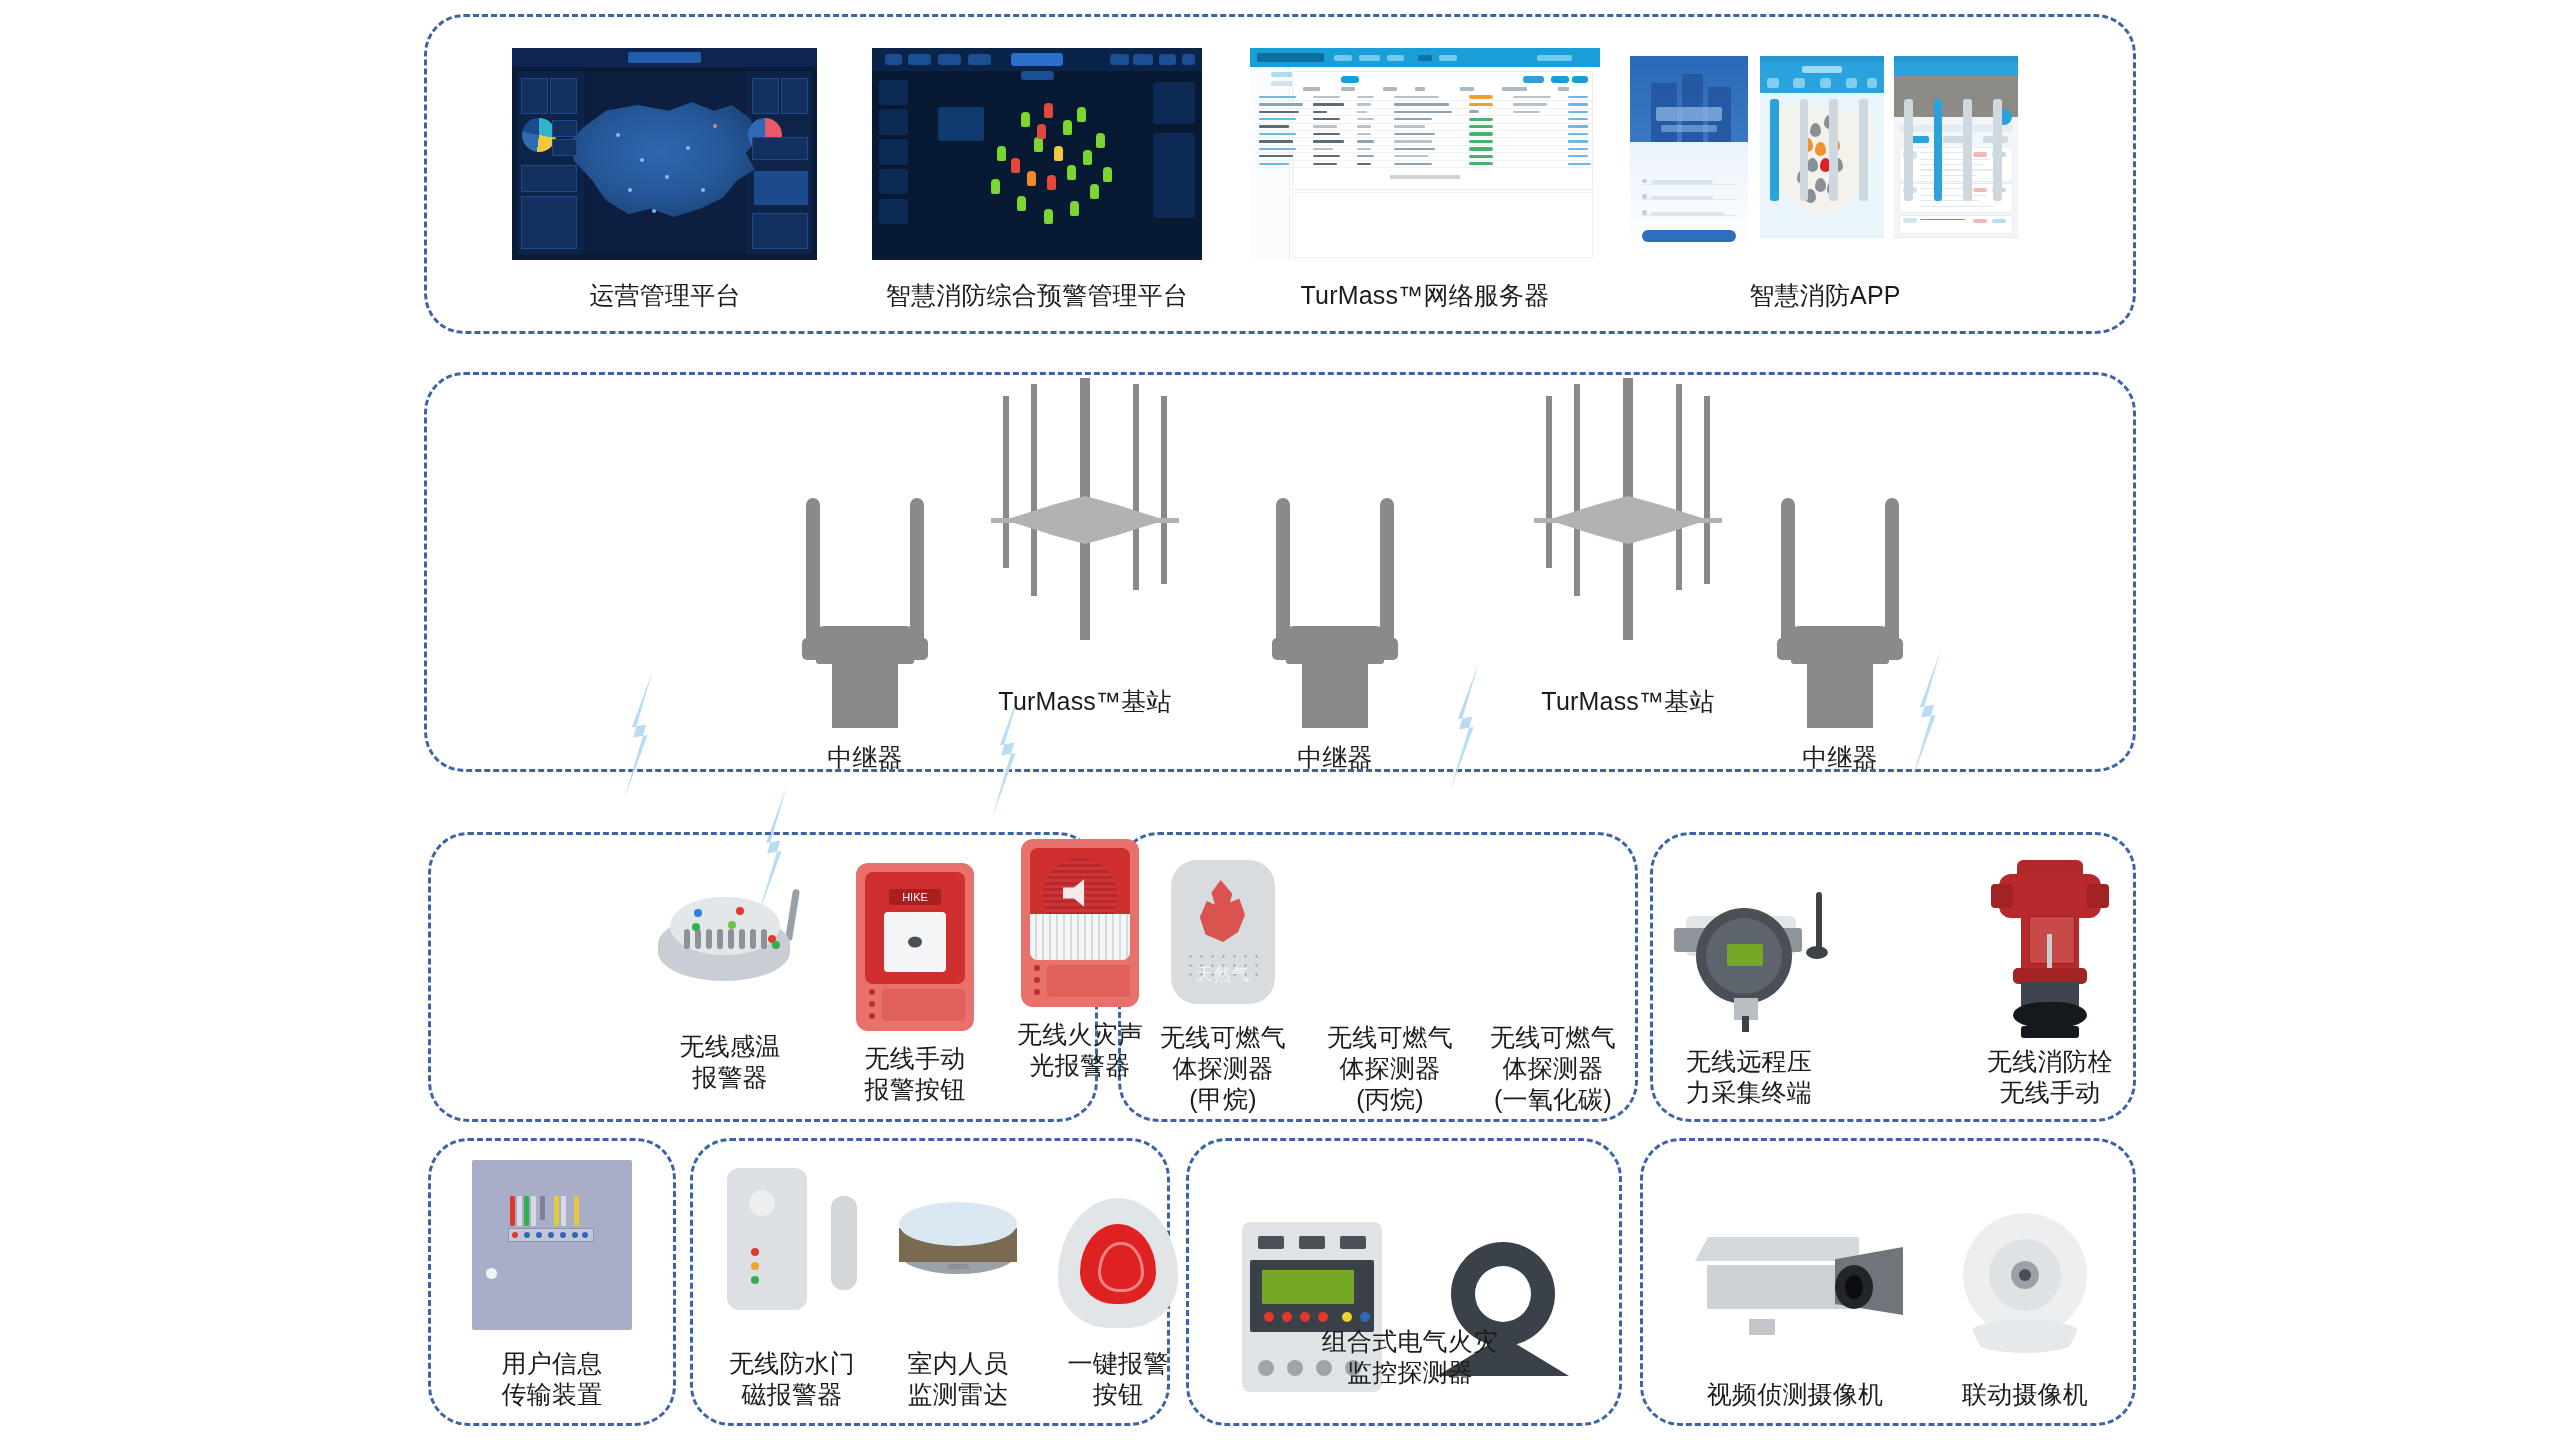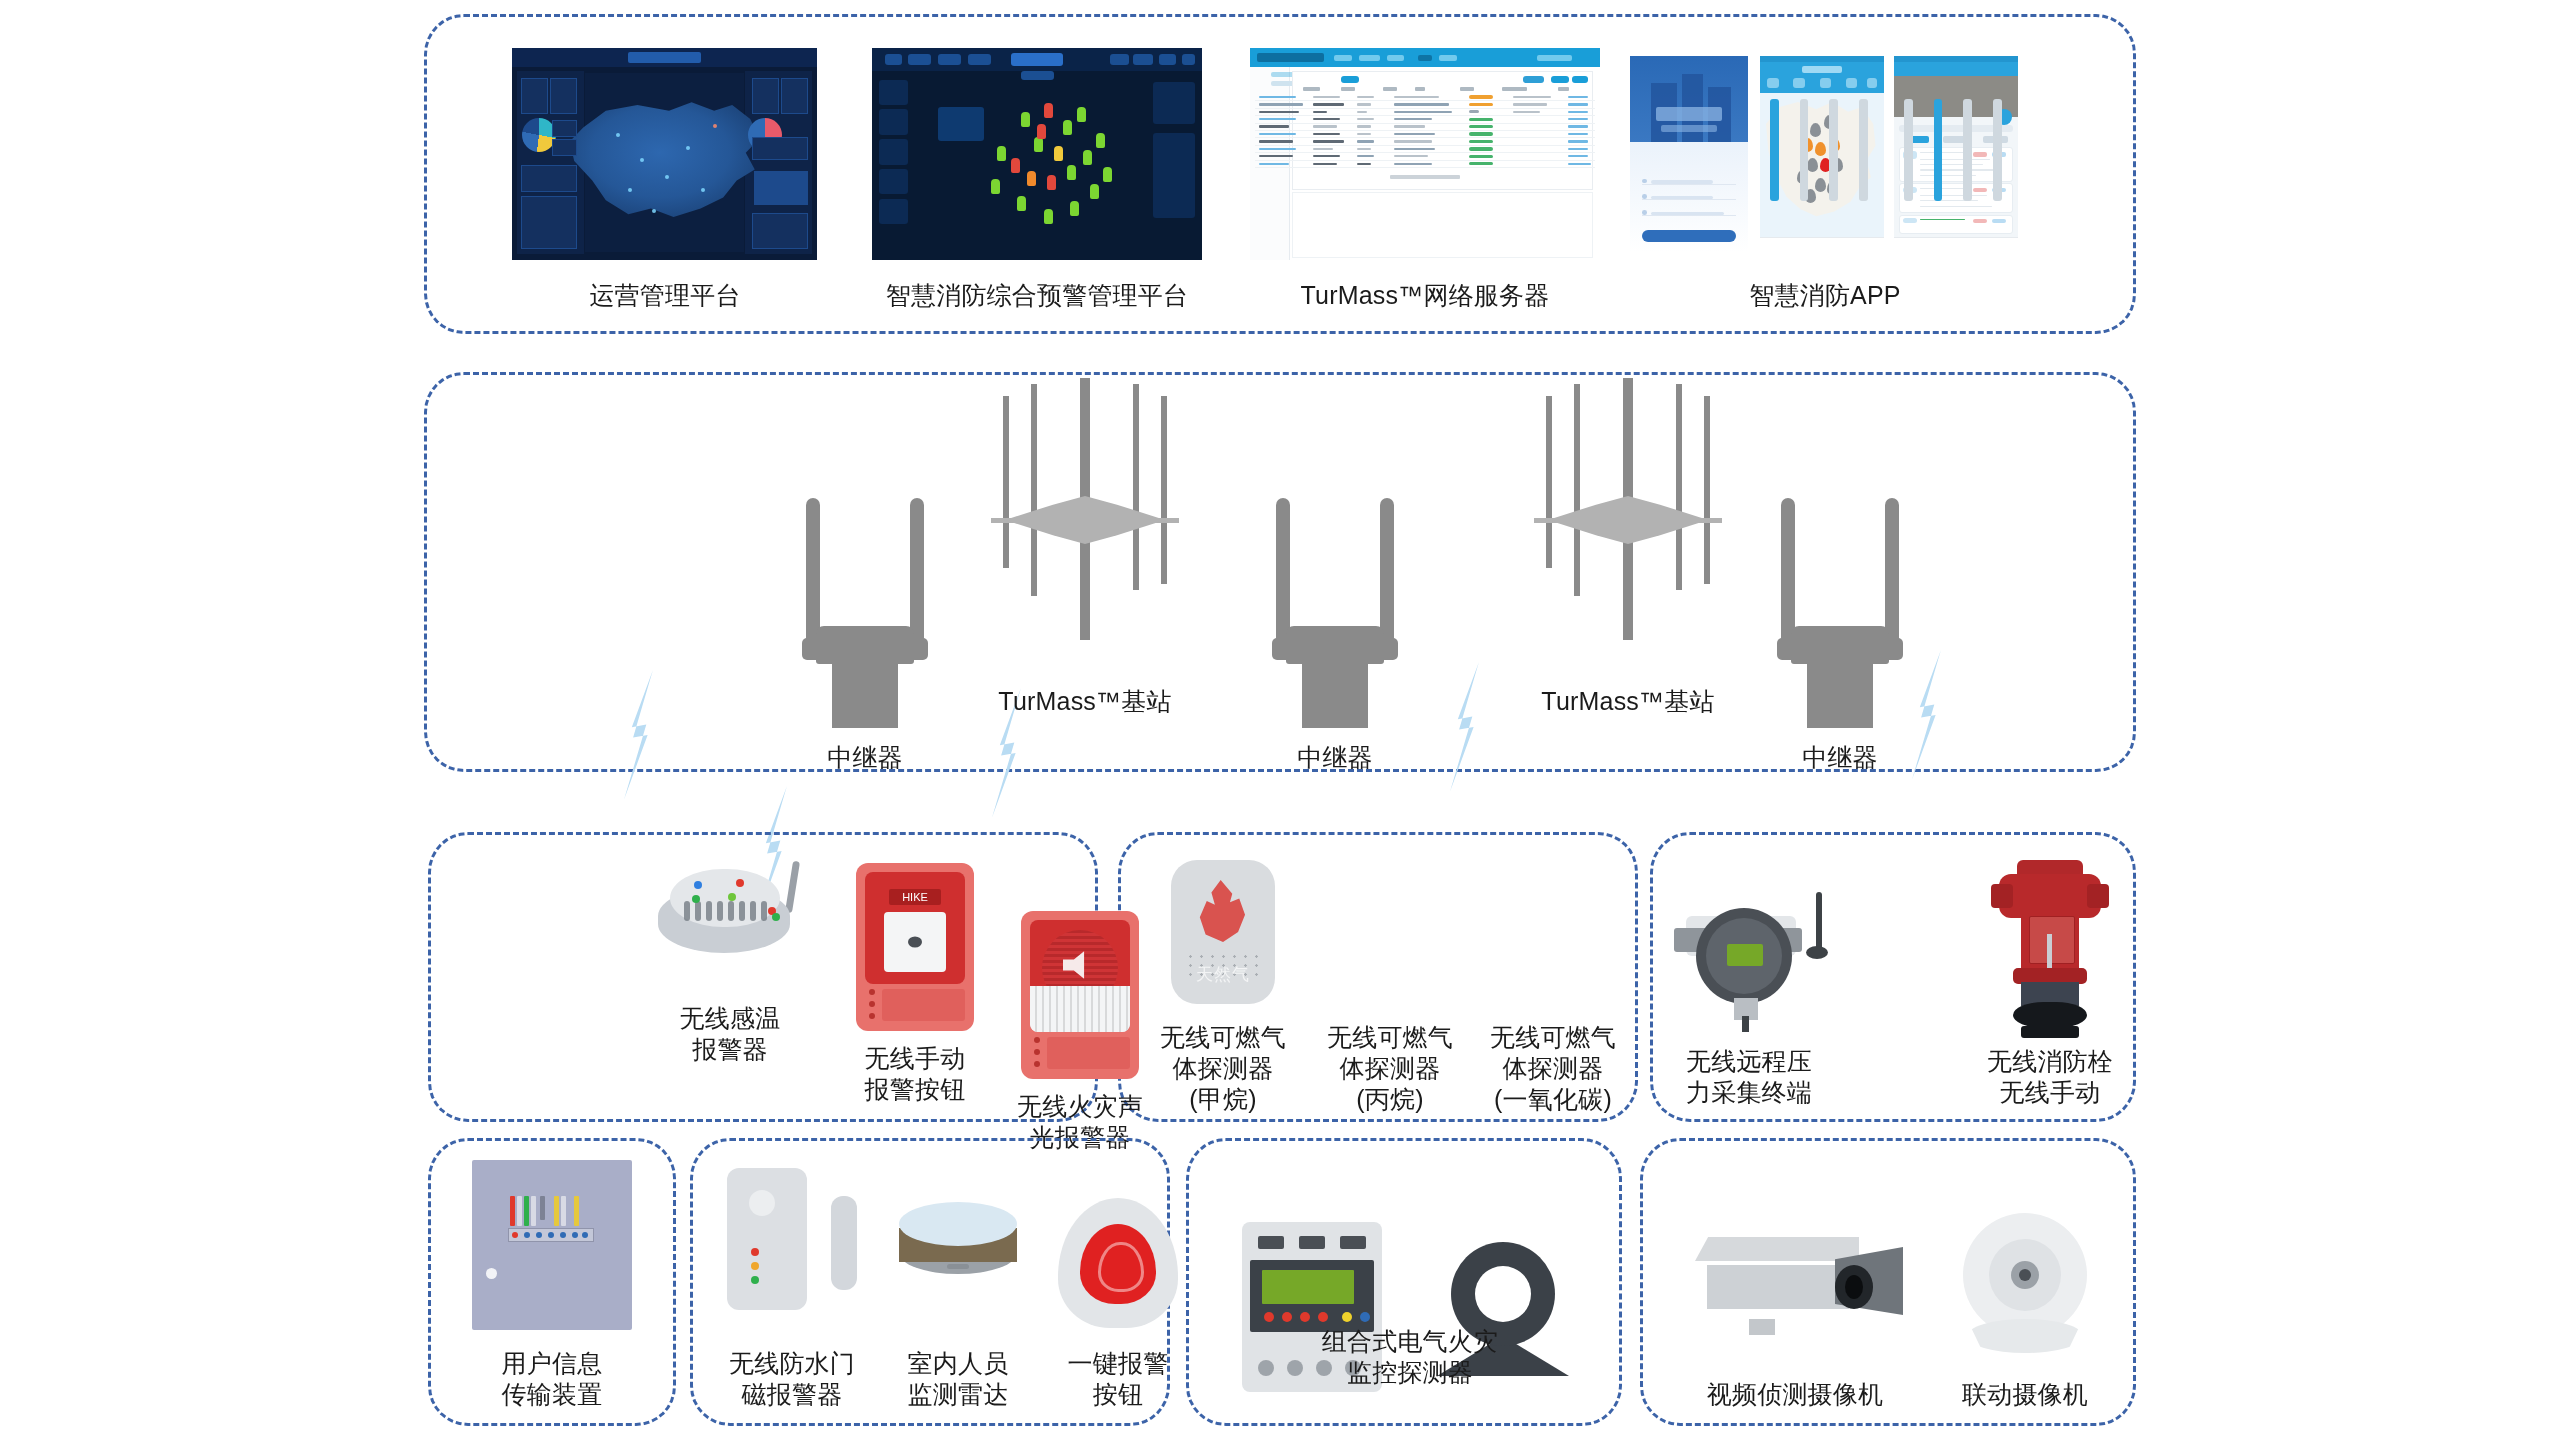--- a/index.html
+++ b/index.html
@@ -644,21 +644,21 @@
         <div class="body"></div>
     </div>
     <div class="cap" style="margin-top:14px;">中继器</div>
   </div>
 
   <div class="panel" style="left:428px;top:832px;width:670px;height:290px;"></div>
   <div class="panel" style="left:1118px;top:832px;width:520px;height:290px;"></div>
   <div class="panel" style="left:1650px;top:832px;width:486px;height:290px;"></div>
 
 
-  <div class="cell" style="left:640px;top:820px;width:180px;height:245px;">
+  <div class="cell" style="left:640px;top:848px;width:180px;height:245px;">
     <div class="art heat" style="margin-bottom:42px;">
       <div class="whip"></div>
       <div class="base"></div>
         <div class="top"></div>
       <div class="slots">
         <div class="slot" style="left:0;"></div>
           <div class="slot" style="left:11px;"></div>
         <div class="slot" style="left:22px;"></div>
           <div class="slot" style="left:33px;"></div>
         <div class="slot" style="left:44px;"></div>
@@ -689,21 +689,21 @@
           <i style="top:0;"></i>
           <i style="top:12px;"></i>
           <i style="top:24px;"></i>
         </div>
       <div class="tray"></div>
     </div>
     <div class="cap">无线手动
 报警按钮</div>
   </div>
 
-  <div class="cell" style="left:995px;top:908px;width:170px;height:245px;">
+  <div class="cell" style="left:995px;top:836px;width:170px;height:245px;">
     <div class="art sound" style="margin-bottom:12px;">
       <div class="face">
         <div class="circ"></div>
           <div class="horn"></div>
           <div class="grille"></div>
       </div>
       <div class="dots">
           <i style="top:0;"></i>
           <i style="top:12px;"></i>
           <i style="top:24px;"></i>

